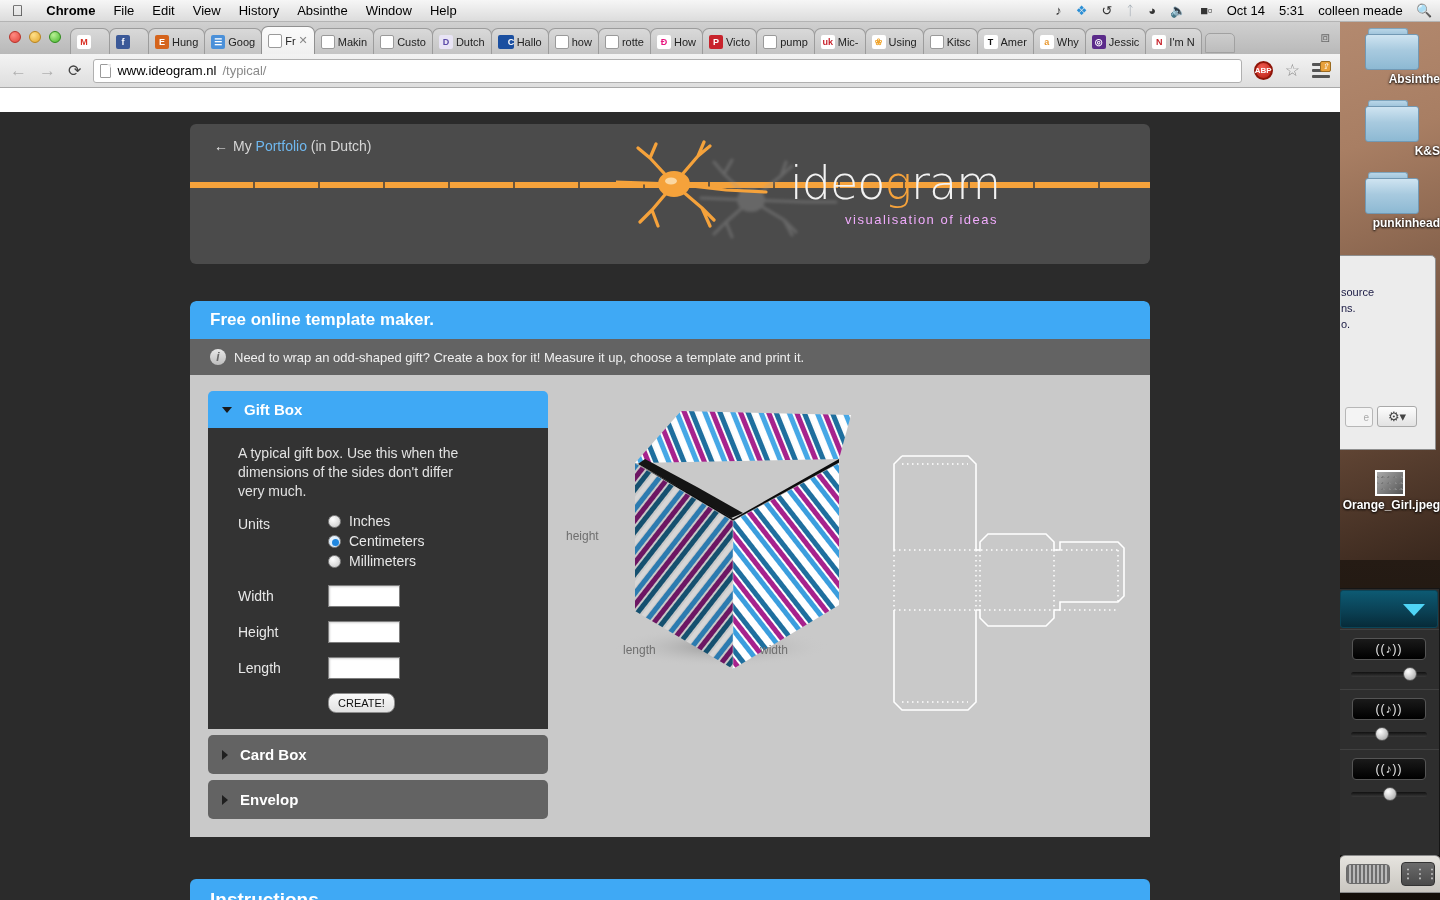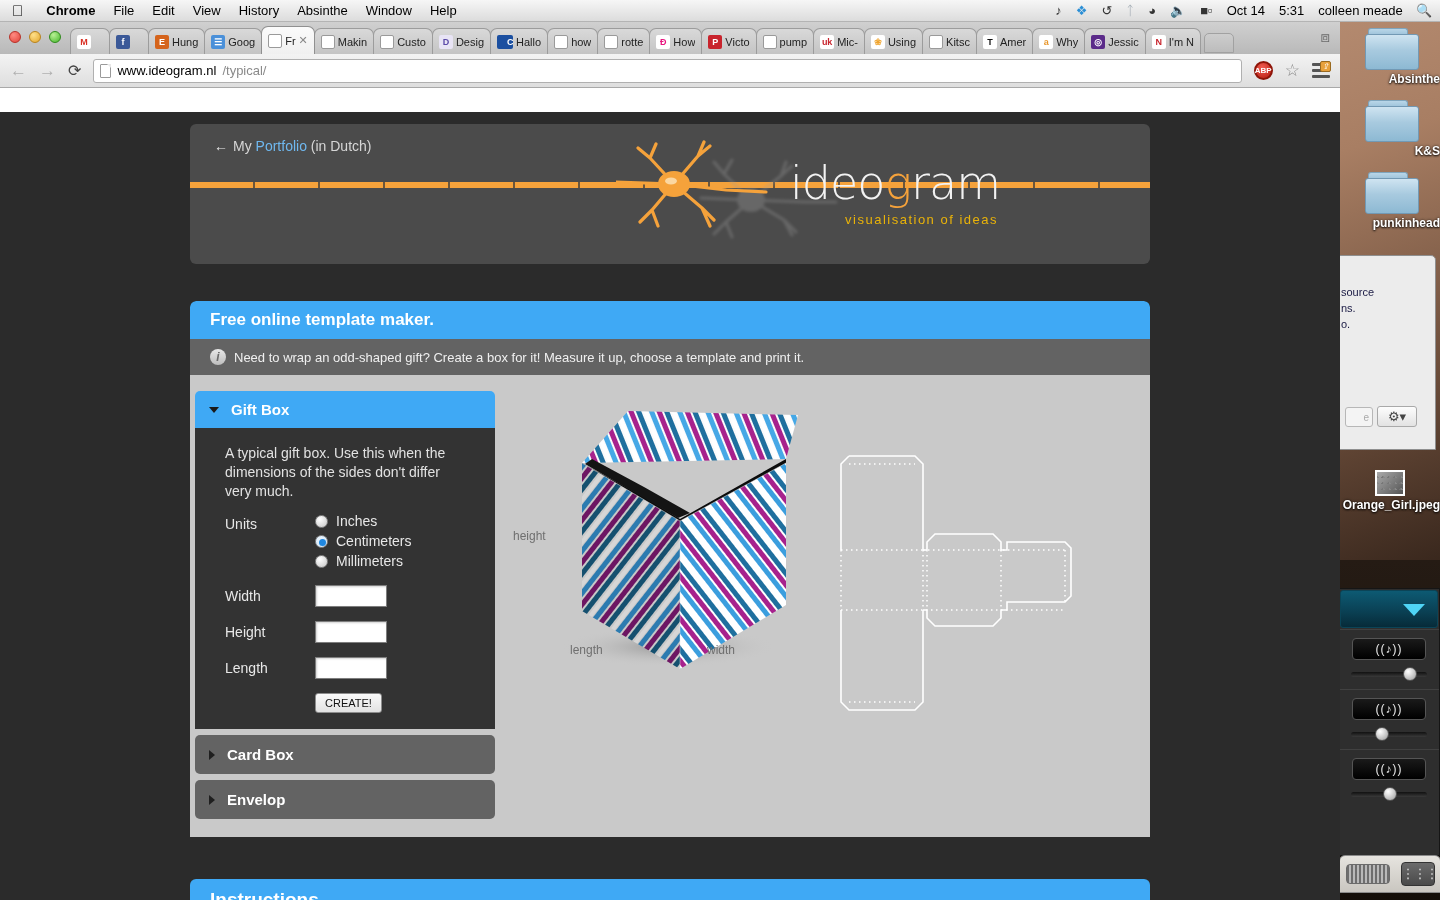--- a/index.html
+++ b/index.html
@@ -262,21 +262,21 @@
     position: absolute; right: 24px; top: 16px; width: 520px; height: 110px;
   }
   .logo .word {
     position: absolute; right: 126px; top: 16px;
     font-size: 46px; color: #f2f2f2; letter-spacing: -1px;
     font-family: "DejaVu Sans", sans-serif; font-weight: 300;
   }
   .logo .word i { font-style: normal; color: #f5a23b; }
   .logo .tagline {
     position: absolute; right: 128px; top: 72px;
-    font-size: 13px; color: #eab308; letter-spacing: 1.5px; margin-left: 39px;
+    font-size: 13px; color: #f0abfc; letter-spacing: 1.5px; margin-left: 39px;
   }
   .neuron { position: absolute; left: 0; top: 0; }
   .neuron.ghost { opacity: .35; filter: blur(1.4px); }
 
   .panel { margin-top: 37px; border-radius: 6px 6px 0 0; overflow: hidden; }
   .panel-head {
     background: #3fa9f5; color: #fff; font-size: 17px; font-weight: bold;
     padding: 9px 20px; border-radius: 6px 6px 0 0;
   }
   .infobar {
@@ -287,21 +287,21 @@
     width: 16px; height: 16px; border-radius: 50%;
     background: linear-gradient(180deg,#e9e9e9,#bdbdbd);
     color: #6b6b6b; font-size: 12px; font-weight: bold; font-style: italic;
     display: flex; align-items: center; justify-content: center;
   }
   .body-area {
     background: #c9c9c9; min-height: 424px; display: flex;
     padding: 16px 0 18px 0;
   }
 
-  .accordion { width: 300px; margin-left: 5px; }
+  .accordion { width: 340px; margin-left: 18px; }
   .acc-head {
     background: #3fa9f5; color: #fff; font-weight: bold; font-size: 15px;
     padding: 10px 14px; border-radius: 5px 5px 0 0;
     display: flex; align-items: center; gap: 12px;
   }
   .acc-head .tri-down { width: 0; height: 0; border-left: 5px solid transparent; border-right: 5px solid transparent; border-top: 6px solid #1a1a1a; }
   .acc-body { background: #333; padding: 16px 14px 16px 30px; color: #e2e2e2; }
   .acc-desc { font-size: 14px; line-height: 19px; width: 225px; }
   .frm { margin-top: 12px; }
   .frm-row { display: flex; align-items: flex-start; margin-bottom: 4px; }
@@ -320,21 +320,21 @@
   }
   .txtinput {
     width: 72px; height: 22px; background: #fff;
     border: 1px solid #7d7d7d; box-shadow: inset 1px 1px 2px rgba(0,0,0,.18);
   }
   .frm-row.field { margin-bottom: 14px; align-items: center; }
   .frm-row.field .frm-label { padding-top: 0; }
   .create-row { margin-left: 90px; }
   .create-btn {
     background: linear-gradient(180deg,#fafafa,#e2e2e2);
-    border: 1px solid #8d8d8d; border-radius: 3px;
+    border: 1px solid #8d8d8d; border-radius: 8px;
     font-size: 11px; color: #111; padding: 3px 9px;
     font-family: "Liberation Sans", sans-serif;
   }
   .acc-collapsed {
     background: #636363; color: #fff; font-weight: bold; font-size: 15px;
     padding: 11px 14px; margin-top: 6px; border-radius: 5px;
     display: flex; align-items: center; gap: 12px;
   }
   .acc-collapsed .tri-right { width: 0; height: 0; border-top: 5px solid transparent; border-bottom: 5px solid transparent; border-left: 6px solid #1f1f1f; }
 
@@ -483,21 +483,21 @@
         <div class="tab">
           <span class="fav fav-page"></span>
           <span class="lbl">Makin</span>
         </div>
         <div class="tab">
           <span class="fav fav-page"></span>
           <span class="lbl">Custo</span>
         </div>
         <div class="tab">
           <span class="fav" style="background: rgb(232, 228, 245); color: rgb(91, 74, 168);">D</span>
-          <span class="lbl">Desig</span>
+          <span class="lbl">Dutch</span>
         </div>
         <div class="tab">
           <span class="fav" style="background: rgb(27, 79, 160); color: rgb(255, 255, 255); padding-left: 16px;">CL</span>
           <span class="lbl">Hallo</span>
         </div>
         <div class="tab">
           <span class="fav fav-page"></span>
           <span class="lbl">how</span>
         </div>
         <div class="tab">

